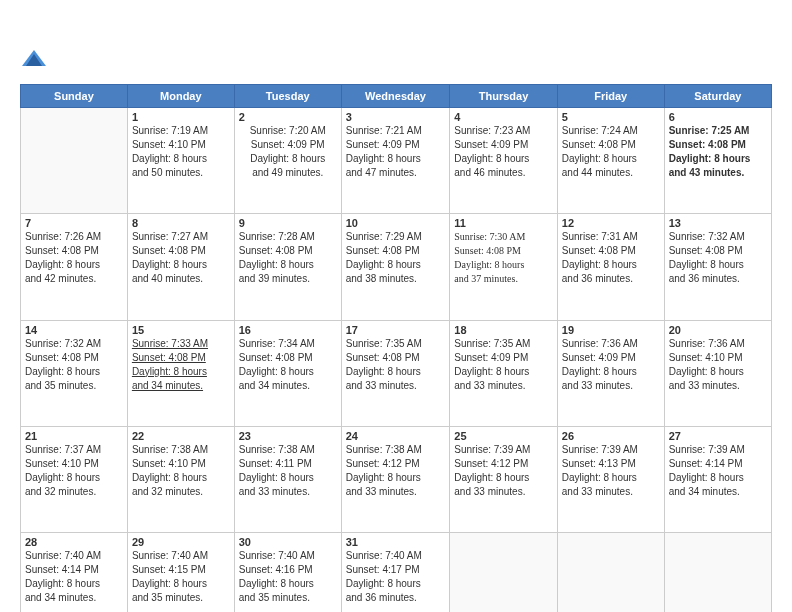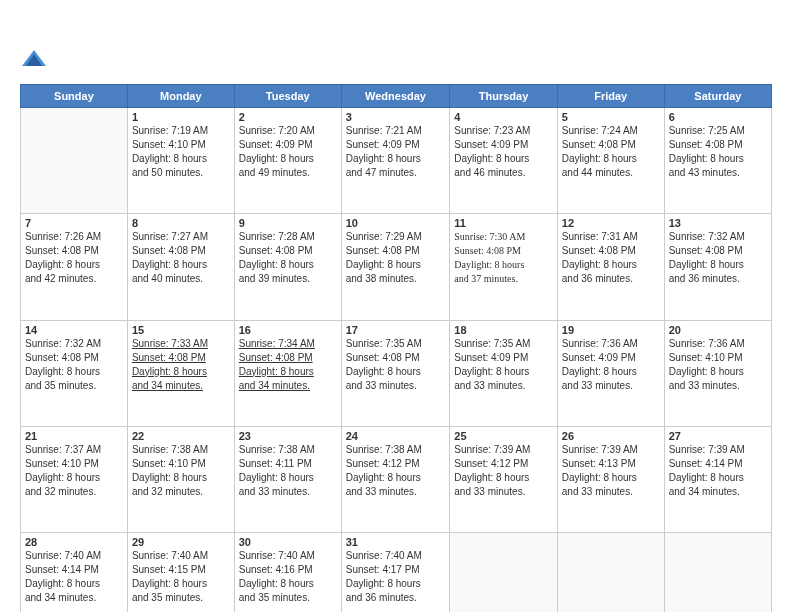--- a/index.html
+++ b/index.html
@@ -141,21 +141,21 @@
           <td class="empty-cell"></td>
           <td>
             <span class="day-num">1</span>
             <div class="day-info" style="white-space: pre-line;">Sunrise: 7:19 AM
 Sunset: 4:10 PM
 Daylight: 8 hours
 and 50 minutes.</div>
           </td>
           <td>
             <span class="day-num">2</span>
-            <div class="day-info" style="white-space: pre-line;">Sunrise: 7:20 AM
+            <div class="day-info" style="white-space: pre-line; text-align: center;">Sunrise: 7:20 AM
 Sunset: 4:09 PM
 Daylight: 8 hours
 and 49 minutes.</div>
           </td>
           <td>
             <span class="day-num">3</span>
             <div class="day-info" style="white-space: pre-line;">Sunrise: 7:21 AM
 Sunset: 4:09 PM
 Daylight: 8 hours
 and 47 minutes.</div>
@@ -169,21 +169,21 @@
           </td>
           <td>
             <span class="day-num">5</span>
             <div class="day-info" style="white-space: pre-line;">Sunrise: 7:24 AM
 Sunset: 4:08 PM
 Daylight: 8 hours
 and 44 minutes.</div>
           </td>
           <td>
             <span class="day-num">6</span>
-            <div class="day-info" style="white-space: pre-line;">Sunrise: 7:25 AM
+            <div class="day-info" style="white-space: pre-line; font-weight: bold;">Sunrise: 7:25 AM
 Sunset: 4:08 PM
 Daylight: 8 hours
 and 43 minutes.</div>
           </td>
         </tr>
         <tr>
           <td>
             <span class="day-num">7</span>
             <div class="day-info" style="white-space: pre-line;">Sunrise: 7:26 AM
 Sunset: 4:08 PM
@@ -243,21 +243,21 @@
           </td>
           <td>
             <span class="day-num">15</span>
             <div class="day-info" style="white-space: pre-line; text-decoration: underline;">Sunrise: 7:33 AM
 Sunset: 4:08 PM
 Daylight: 8 hours
 and 34 minutes.</div>
           </td>
           <td>
             <span class="day-num">16</span>
-            <div class="day-info" style="white-space: pre-line; text-decoration: underline;">Sunrise: 7:34 AM
+            <div class="day-info" style="white-space: pre-line;">Sunrise: 7:34 AM
 Sunset: 4:08 PM
 Daylight: 8 hours
 and 34 minutes.</div>
           </td>
           <td>
             <span class="day-num">17</span>
             <div class="day-info" style="white-space: pre-line;">Sunrise: 7:35 AM
 Sunset: 4:08 PM
 Daylight: 8 hours
 and 33 minutes.</div>

